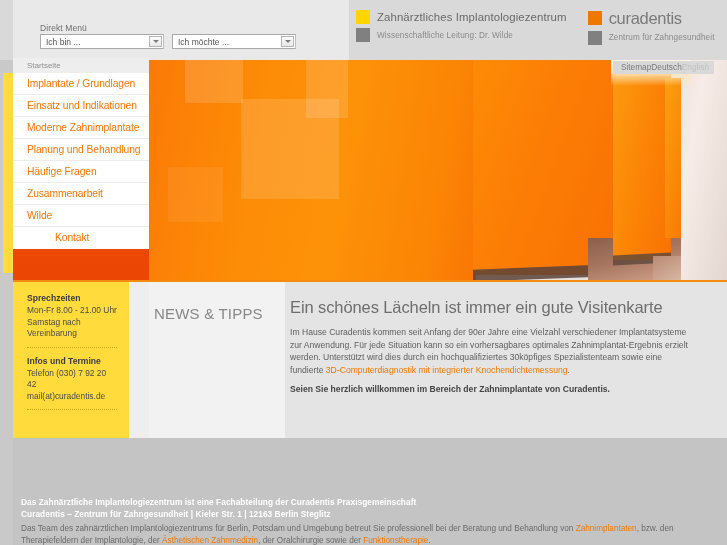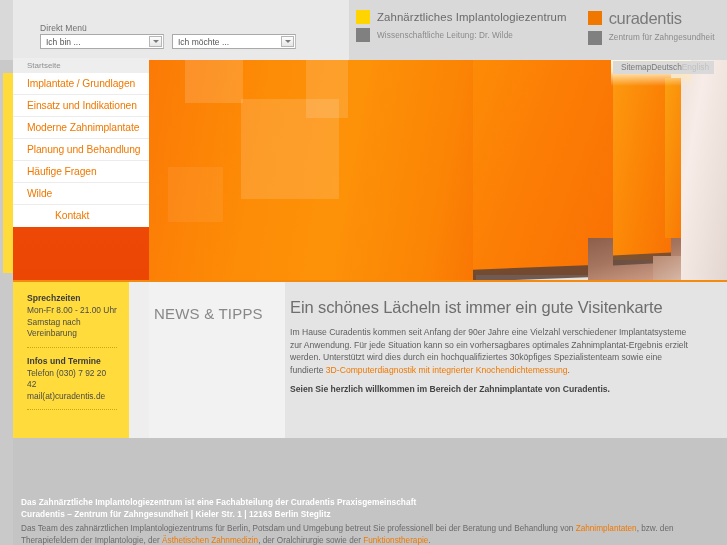--- a/index.html
+++ b/index.html
@@ -278,20 +278,21 @@
   </div>
 
   <div class="yellowstrip"></div>
   <div class="crumb">Startseite</div>
   <div class="navlist">
     <div class="navitem">Implantate / Grundlagen</div>
     <div class="navitem">Einsatz und Indikationen</div>
     <div class="navitem">Moderne Zahnimplantate</div>
     <div class="navitem">Planung und Behandlung</div>
     <div class="navitem">Häufige Fragen</div>
+    <div class="navitem">Zusammenarbeit</div>
     <div class="navitem">Wilde</div>
     <div class="navitem">Kontakt</div>
   </div>
 
   <div class="topline"></div>
   <div class="content"></div>
 
   <div class="yellowbox">
     <div class="yb-h">Sprechzeiten</div>
     <div class="yb-l">Mon-Fr 8.00 - 21.00 Uhr</div>

